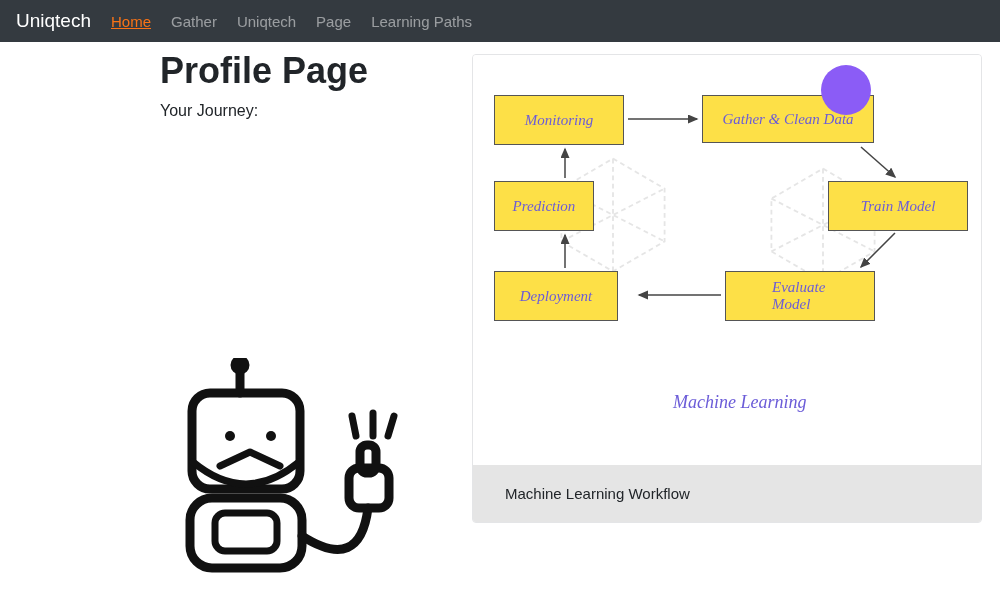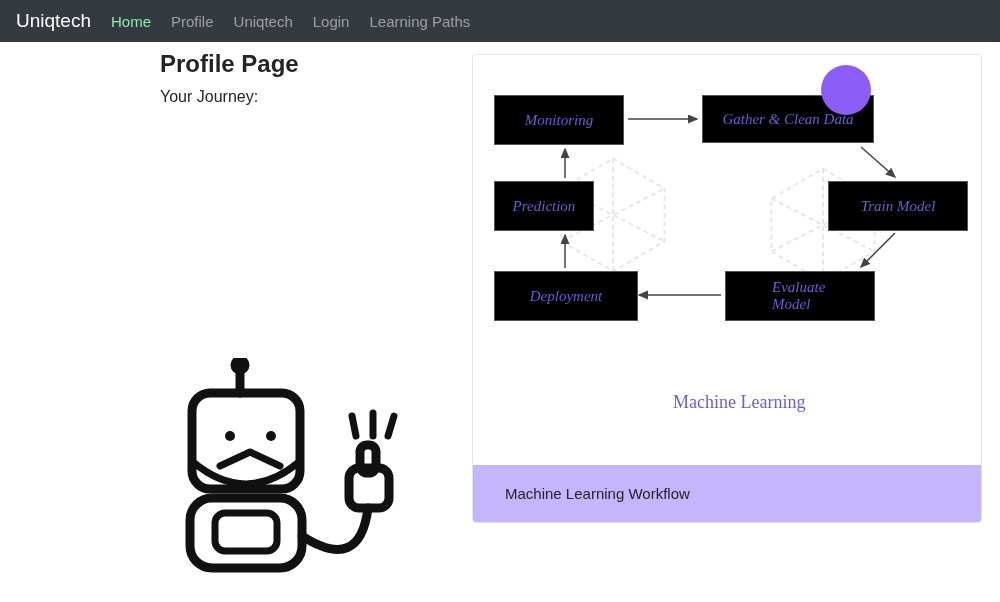--- a/index.html
+++ b/index.html
@@ -22,48 +22,48 @@
       color: #fff;
       font-size: 19px;
       font-weight: 400;
       cursor: pointer;
     }
     .nav-link {
       color: rgba(255,255,255,0.5);
       font-size: 15px;
       cursor: pointer;
     }
-    .nav-link.active { color: #86efac; }
+    .nav-link.active { color: #f97316; text-decoration: underline; }
     .page { display: flex; height: calc(100% - 42px); }
     .left-col {
       width: 460px;
       padding: 8px 0 0 160px;
       display: flex;
       flex-direction: column;
     }
-    .page-title { font-size: 24px; font-weight: 700; color: #212529; margin-bottom: 10px; }
+    .page-title { font-size: 36px; font-weight: 700; color: #212529; margin-bottom: 10px; }
     .subtitle { font-size: 16px; color: #212529; }
     .robot-wrap { margin-top: auto; margin-bottom: 10px; }
     .right-col { flex: 1; padding: 12px 18px 0 12px; }
     .card {
       background: #f7f7f9;
       border: 1px solid #e4e5e7;
       border-radius: 4px;
       overflow: hidden;
     }
     .diagram-area {
       background: #fff;
       height: 410px;
       position: relative;
       font-family: "Comic Sans MS", "Segoe Script", cursive;
     }
     .node {
       position: absolute;
       border: 1.5px solid #555;
-      background: #000000;
+      background: #fde047;
       display: flex;
       align-items: center;
       justify-content: center;
       font-size: 15px;
       color: #6b5cd8;
       font-style: italic;
       padding: 0 12px;
       z-index: 2;
     }
     .purple-dot {
@@ -78,40 +78,41 @@
       position: absolute;
       width: 120px;
       height: 120px;
       opacity: 0.15;
       z-index: 1;
     }
     .diagram-label {
       position: absolute;
       font-size: 18px;
       color: #6b5cd8;
+      font-style: italic;
       line-height: 1.3;
       z-index: 2;
     }
     .card-caption {
       padding: 20px 32px;
       font-size: 15px;
       color: #212529;
-      background: #c4b5fd;
+      background: #e5e5e5;
     }
     .arrow { position: absolute; z-index: 2; }
   </style>
 </head>
 <body>
 
 <div class="navbar">
   <span class="brand">Uniqtech</span>
   <span class="nav-link active">Home</span>
-  <span class="nav-link">Profile</span>
+  <span class="nav-link">Gather</span>
   <span class="nav-link">Uniqtech</span>
-  <span class="nav-link">Login</span>
+  <span class="nav-link">Page</span>
   <span class="nav-link">Learning Paths</span>
 </div>
 
 <div class="page">
 
   <div class="left-col">
     <h1 class="page-title">Profile Page</h1>
     <div class="subtitle">Your Journey:</div>
 
     <div class="robot-wrap">
@@ -168,21 +169,21 @@
             <polyline points="7,72 50,50 93,72"></polyline>
             <line x1="50" y1="3" x2="50" y2="50"></line>
             <line x1="50" y1="97" x2="50" y2="50"></line>
           </svg>
         </div>
 
         <div class="node" style="top:40px; left:21px; width:130px; height:50px;">Monitoring</div>
         <div class="node" style="top:40px; left:229px; width:172px; height:48px;">Gather &amp; Clean Data</div>
         <div class="node" style="top:126px; left:355px; width:140px; height:50px;">Train Model</div>
         <div class="node" style="top:126px; left:21px; width:100px; height:50px;">Prediction</div>
-        <div class="node" style="top:216px; left:21px; width:144px; height:50px;">Deployment</div>
+        <div class="node" style="top:216px; left:21px; width:124px; height:50px;">Deployment</div>
         <div class="node" style="top:216px; left:252px; width:150px; height:50px;padding-left:46px;">Evaluate Model</div>
 
         <svg class="arrow" style="top:0; left:0;" width="510" height="300">
           <defs>
             <marker id="ah" markerWidth="8" markerHeight="8" refX="6" refY="3" orient="auto">
               <path d="M0,0 L7,3 L0,6 Z" fill="#444"></path>
             </marker>
           </defs>
           <g stroke="#444" stroke-width="1.5" fill="none" marker-end="url(#ah)">
             <line x1="155" y1="64" x2="224" y2="64"></line>

